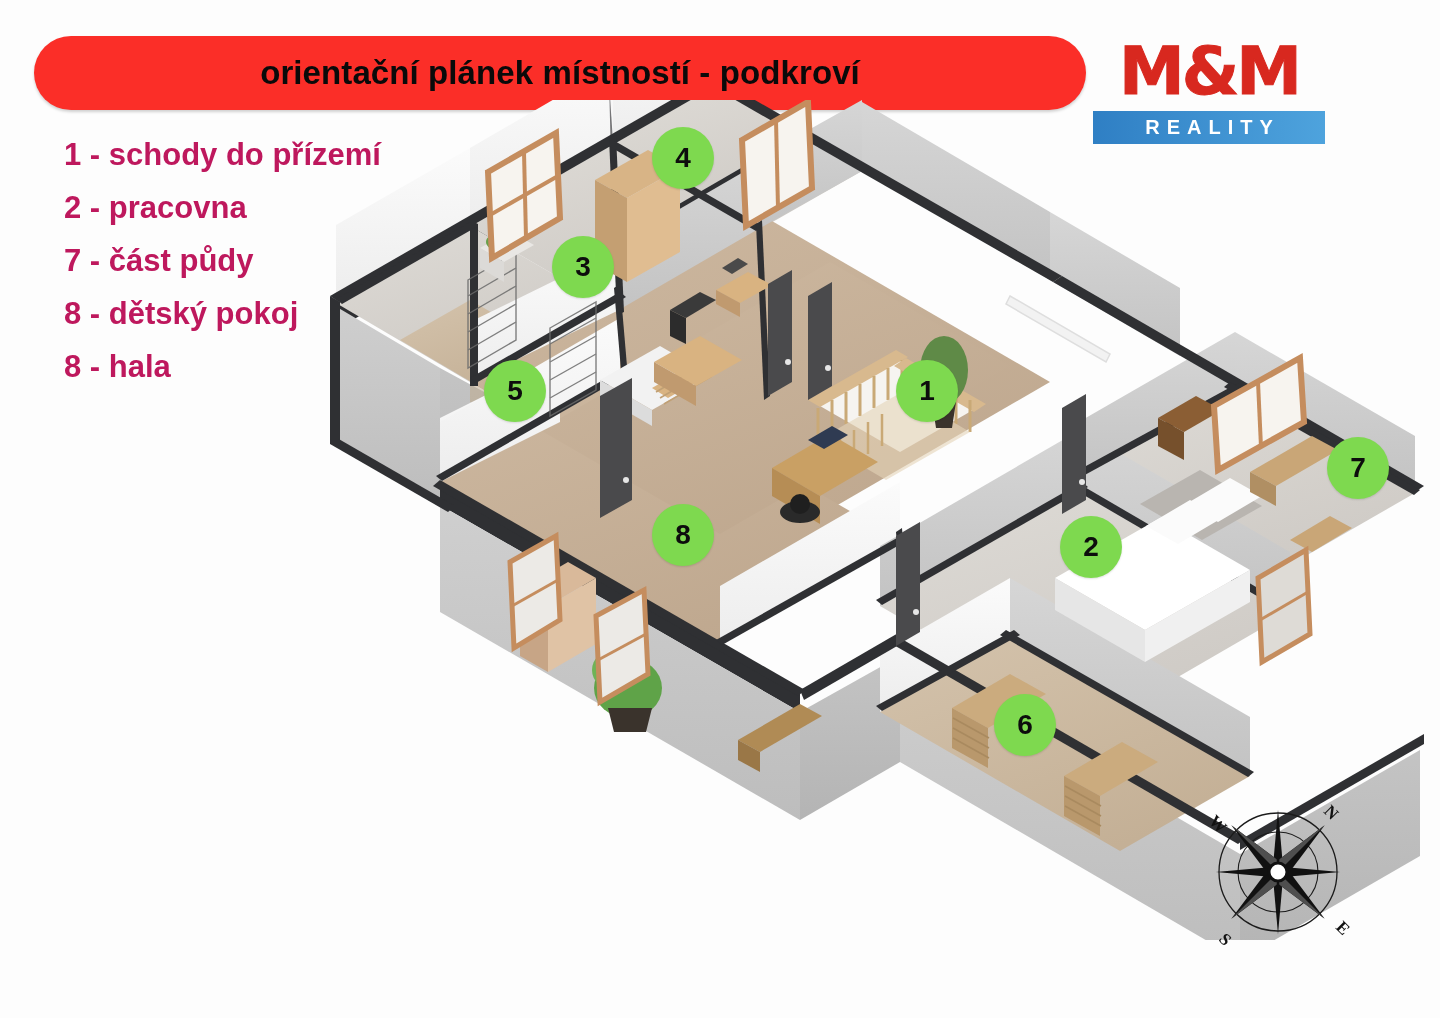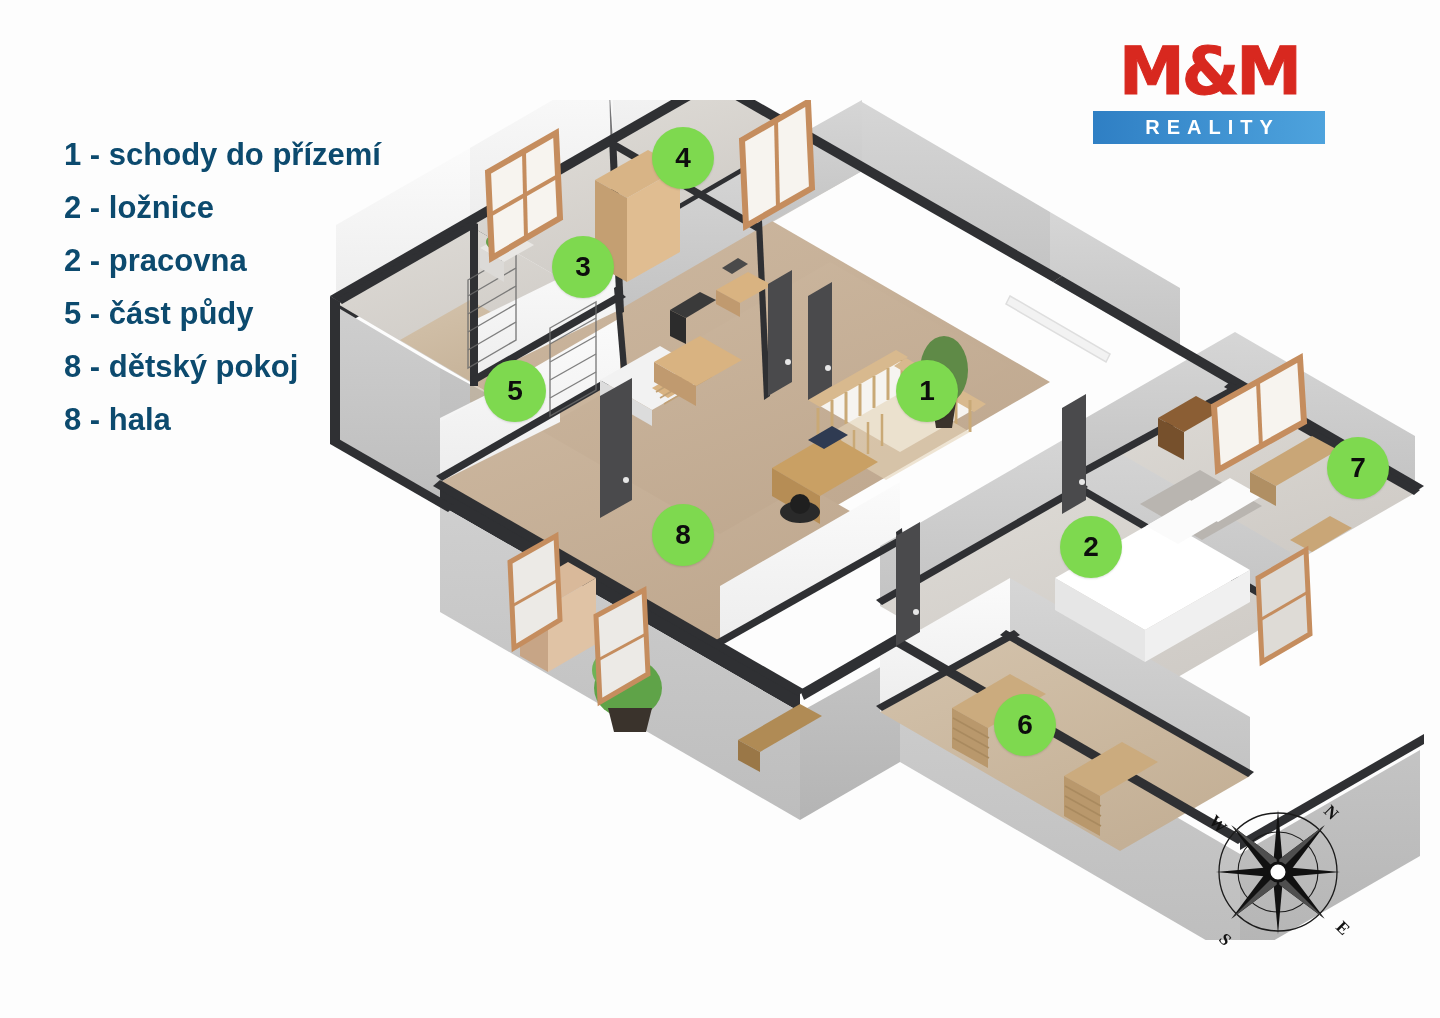--- a/index.html
+++ b/index.html
@@ -71,21 +71,21 @@
 
   
   #legend {
     position:absolute;
     left:64px; top:128px;
     width:430px;
   }
   .legend-item {
     font-size:31px;
     font-weight:bold;
-    color:#0c4a6e;
+    color:#be185d;
     line-height:53px;
     white-space:nowrap;
   }
 
   
   #floorplan {
     position:absolute;
     left:0px; top:100px;
     width:1440px; height:840px;
   }
@@ -109,35 +109,37 @@
     position:absolute;
     left:1192px; top:786px;
     width:172px; height:172px;
   }
 </style>
 </head>
 <body>
 
 <div id="page">
 
+  <div id="title-banner">
+    <span id="title-text">orientační plánek místností - podkroví</span>
+  </div>
 
   <div id="logo">
     <div id="logo-mm">
       <span id="logo-mm-text">M&amp;M</span>
     </div>
     <div id="logo-reality">
       <span id="logo-reality-text">REALITY</span>
     </div>
   </div>
 
   <div id="legend">
     <div class="legend-item">1 - schody do přízemí</div>
-    <div class="legend-item">2 - ložnice</div>
     <div class="legend-item">2 - pracovna</div>
-    <div class="legend-item">5 - část půdy</div>
+    <div class="legend-item">7 - část půdy</div>
     <div class="legend-item">8 - dětský pokoj</div>
     <div class="legend-item">8 - hala</div>
   </div>
 
   <div id="floorplan">
     <svg width="1440" height="840" viewBox="0 0 1440 840" xmlns="http://www.w3.org/2000/svg">
       <defs>
         <linearGradient id="woodGrad" x1="0" y1="0" x2="0.6" y2="1">
           <stop offset="0%" stop-color="#cdb8a0"></stop>
           <stop offset="100%" stop-color="#bfa88f"></stop>

